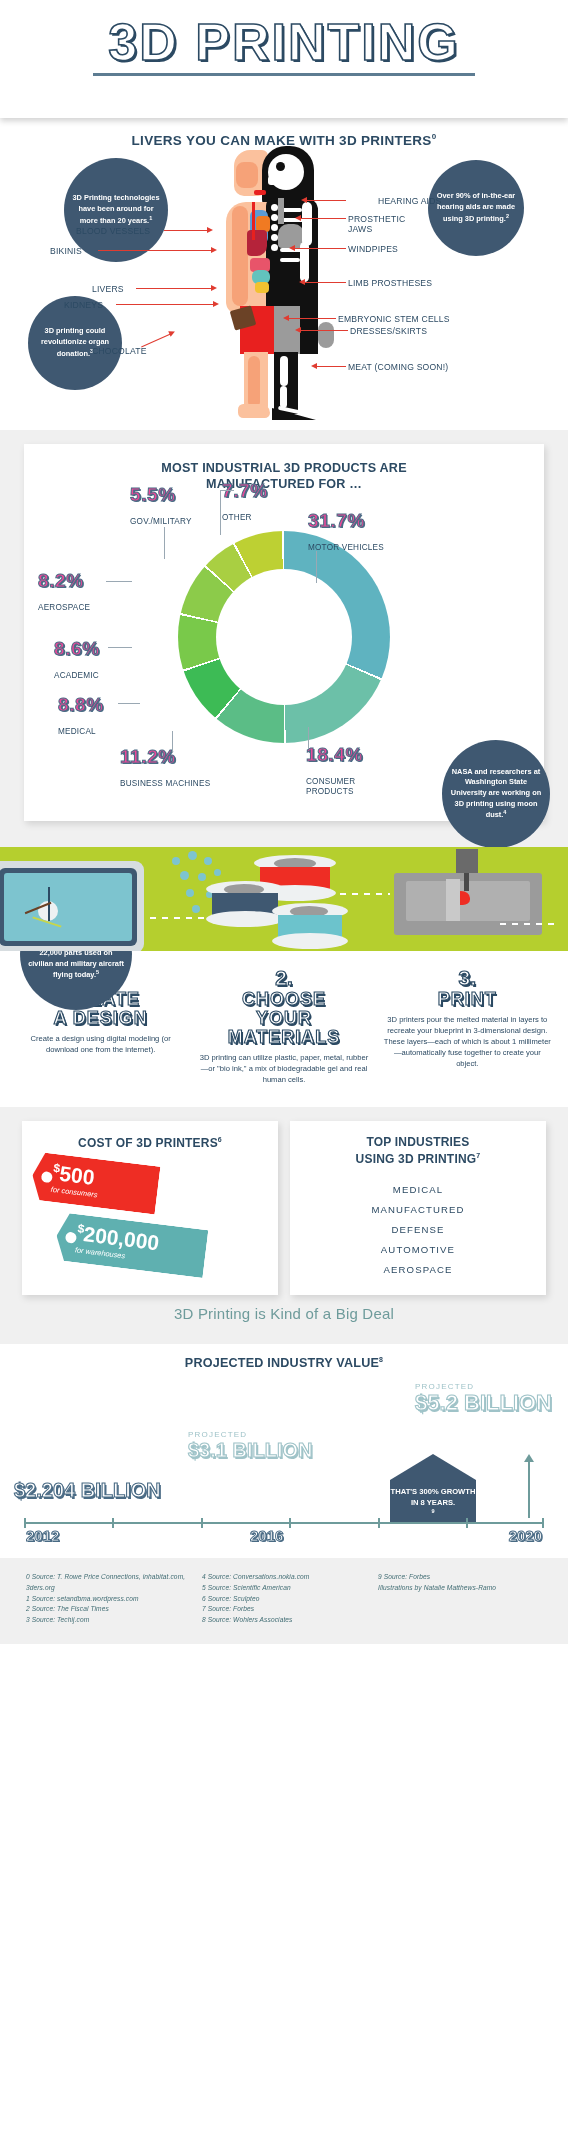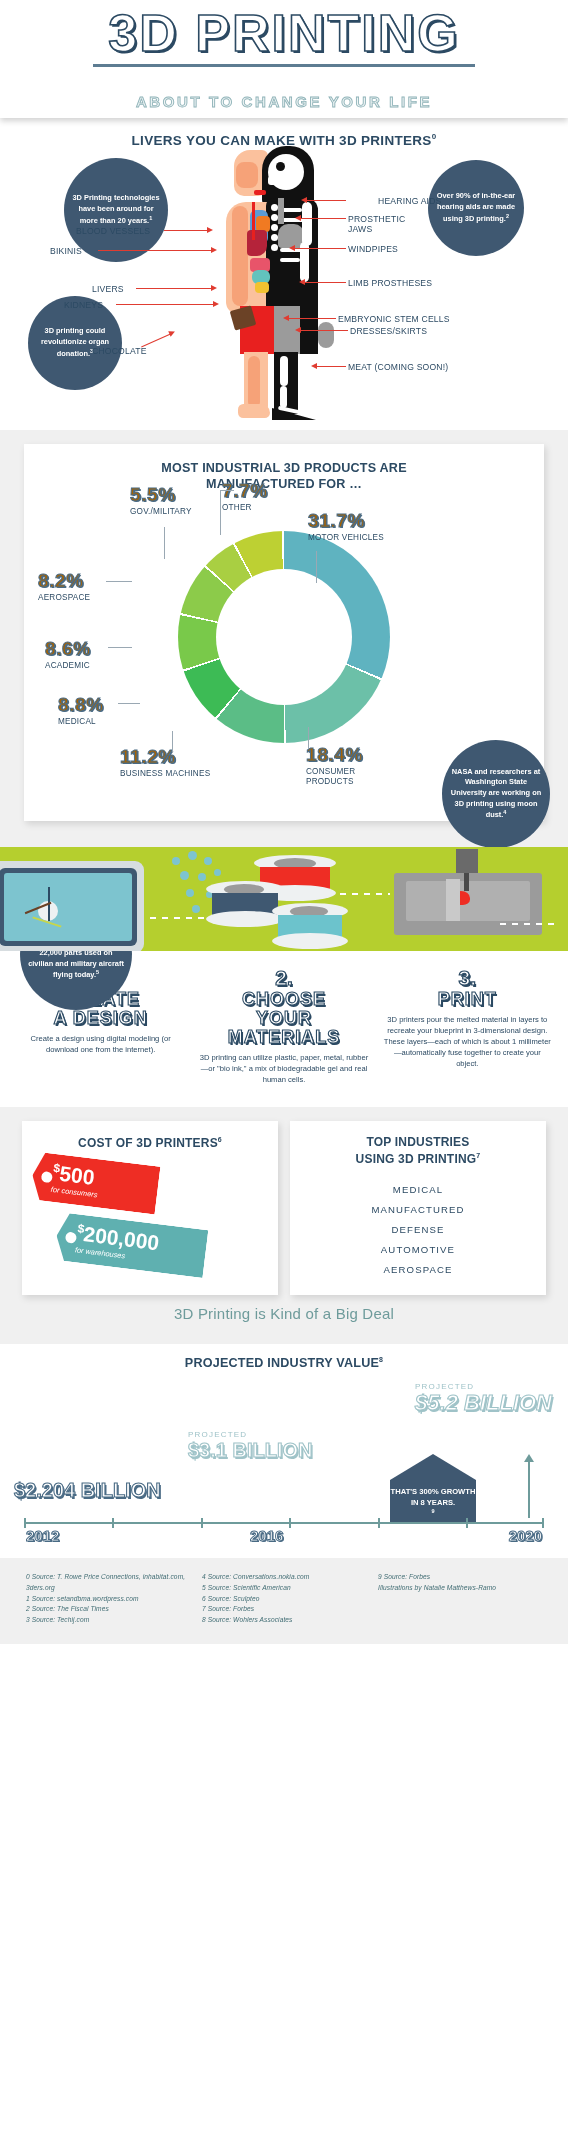--- a/index.html
+++ b/index.html
@@ -96,26 +96,26 @@
     position:absolute; left:50%; top:32px; transform:translateX(-50%);
     width:212px; height:212px; border-radius:50%;
   }
   .donut-hole {
     position:absolute; left:50%; top:50%; transform:translate(-50%,-50%);
     width:136px; height:136px; border-radius:50%; background:#fff;
   }
   .pct { position:absolute; }
   .pct .num {
     font-size:19px; font-weight:bold; letter-spacing:.6px;
-    color:#a16207; -webkit-text-stroke:1px #4a6b85;
+    color:#ec4899; -webkit-text-stroke:1px #4a6b85;
     text-shadow:1.4px 1.4px 0 #4a6b85; line-height:1;
   }
   .pct .cap {
     font-size:8.2px; color:#2c4a63; letter-spacing:.2px;
-    margin-top:3px; line-height:1.22;
+    margin-top:13px; line-height:1.22;
   }
   .tick { position:absolute; background:#9aa8b3; }
 
   
   .sec-how { background:#fff; }
   .how-head {
     text-align:center; font-size:12.8px; font-weight:bold;
     color:#2c4a63; padding:13px 0 10px; letter-spacing:.2px;
   }
   .how-art { position:relative; height:104px; background:#b5cf2e; overflow:hidden; }
@@ -188,21 +188,21 @@
   .proj-kicker {
     font-size:8px; letter-spacing:1.2px; color:#9fc3c8;
     margin-bottom:1px;
   }
   .proj-val {
     font-weight:bold; line-height:1;
     color:#ffffff; white-space:nowrap;
   }
   .v2012 { font-size:20px; -webkit-text-stroke:1.1px #4a6b85; text-shadow:1.5px 1.5px 0 #4a6b85; }
   .v2016 { font-size:20px; -webkit-text-stroke:1.1px #9fc3c8; text-shadow:1.5px 1.5px 0 #9fc3c8; }
-  .v2020 { font-size:22px; -webkit-text-stroke:1.1px #9fc3c8; text-shadow:1.5px 1.5px 0 #9fc3c8;font-style:italic; }
+  .v2020 { font-size:22px; -webkit-text-stroke:1.1px #9fc3c8; text-shadow:1.5px 1.5px 0 #9fc3c8; }
   .growth {
     position:absolute; right:92px; top:80px; width:86px; height:74px;
   }
   .growth-tri {
     position:absolute; left:0; top:0; width:0; height:0;
     border-left:43px solid transparent; border-right:43px solid transparent;
     border-bottom:26px solid #3f5871;
   }
   .growth-box {
     position:absolute; left:0; top:26px; width:86px; height:42px;
@@ -235,21 +235,20 @@
   }
 </style>
 </head>
 <body>
 
 <div class="header">
   <div class="title-main">3D PRINTING</div>
   <div class="title-rule"></div>
   <div class="title-sub">
     <br>
-    <span>ABOUT TO CHANGE YOUR LIFE</span>
   </div>
 </div>
 
 <div class="sec-body">
   <div class="sec-head">
     <span>LIVERS YOU CAN MAKE WITH 3D PRINTERS</span><sup>0</sup>
   </div>
 
   <div class="figure">
 
@@ -384,21 +383,21 @@
         <div class="cap">MOTOR VEHICLES</div>
       </div>
       <div class="tick" style="left:292px; top:52px; width:1.4px; height:32px;"></div>
 
       <div class="pct" style="left:14px; top:72px;">
         <div class="num">8.2%</div>
         <div class="cap">AEROSPACE</div>
       </div>
       <div class="tick" style="left:82px; top:82px; width:26px; height:1.4px;"></div>
 
-      <div class="pct" style="left:21px; top:140px;">
+      <div class="pct" style="left:30px; top:140px;">
         <div class="num">8.6%</div>
         <div class="cap">ACADEMIC</div>
       </div>
       <div class="tick" style="left:84px; top:148px; width:24px; height:1.4px;"></div>
 
       <div class="pct" style="left:34px; top:196px;">
         <div class="num">8.8%</div>
         <div class="cap">MEDICAL</div>
       </div>
       <div class="tick" style="left:94px; top:204px; width:22px; height:1.4px;"></div>

